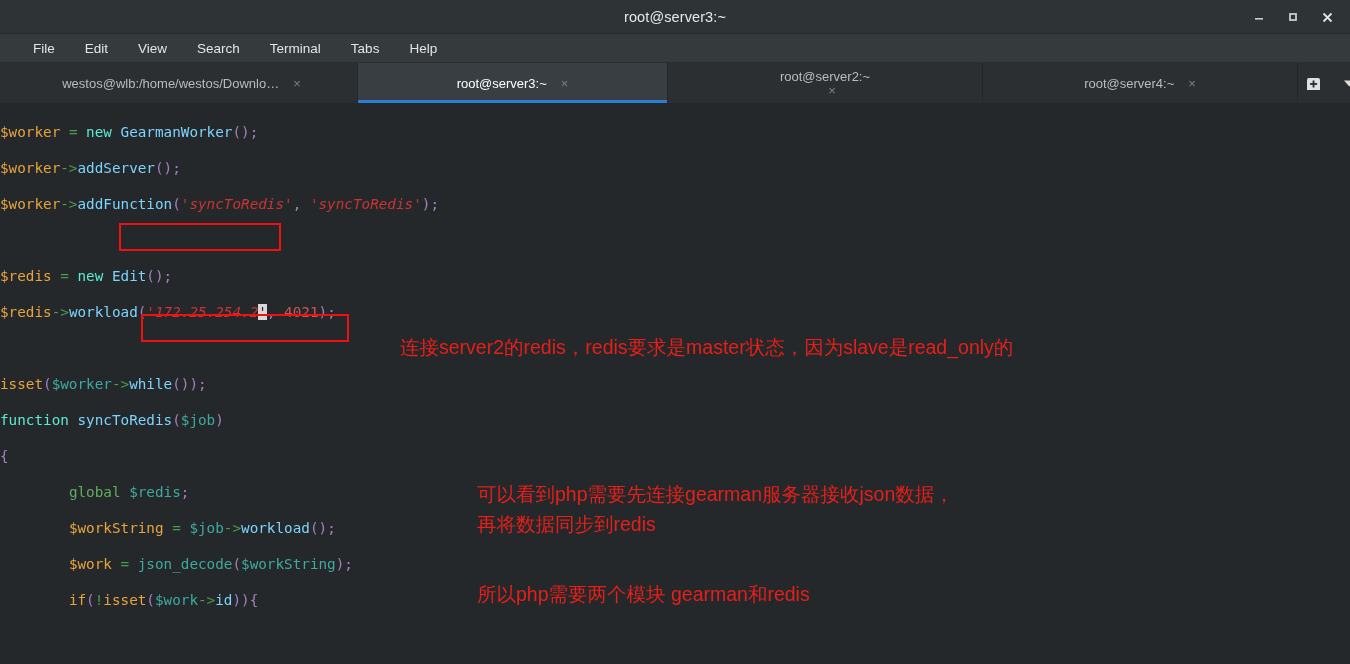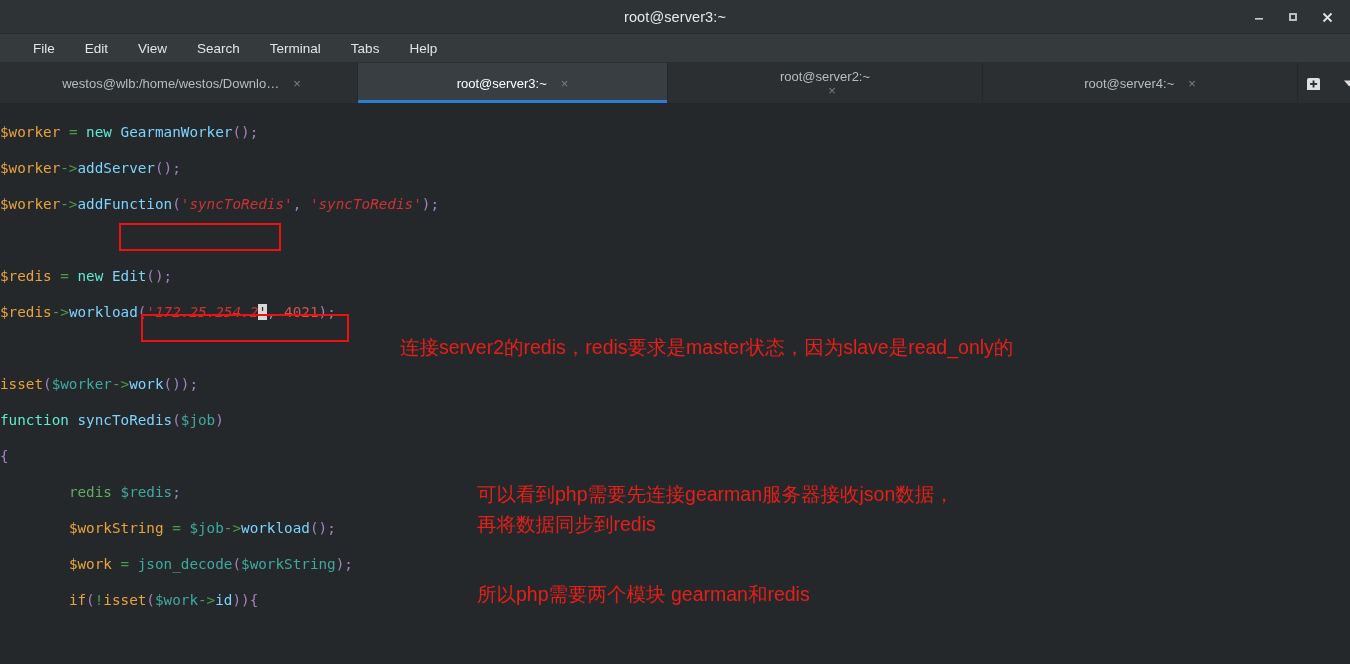--- a/index.html
+++ b/index.html
@@ -266,24 +266,24 @@
   <div class="terminal">
 
     <div class="code">
 <div class="ln"><span class="c-var">$worker</span><span class="c-plain"> </span><span class="c-op">=</span><span class="c-plain"> </span><span class="c-kw">new</span><span class="c-plain"> </span><span class="c-white">GearmanWorker</span><span class="c-paren">();</span></div>
 <div class="ln"><span class="c-var">$worker</span><span class="c-op">-&gt;</span><span class="c-white">addServer</span><span class="c-paren">();</span></div>
 <div class="ln"><span class="c-var">$worker</span><span class="c-op">-&gt;</span><span class="c-white">addFunction</span><span class="c-paren">(</span><span class="c-str">'syncToRedis'</span><span class="c-paren">, </span><span class="c-str">'syncToRedis'</span><span class="c-paren">);</span></div>
 <div class="ln"> </div>
 <div class="ln"><span class="c-var">$redis</span><span class="c-plain"> </span><span class="c-op">=</span><span class="c-plain"> </span><span class="c-kw">new</span><span class="c-plain"> </span><span class="c-white">Edit</span><span class="c-paren">();</span></div>
 <div class="ln"><span class="c-var">$redis</span><span class="c-op">-&gt;</span><span class="c-white">workload</span><span class="c-paren">(</span><span class="c-str">'172.25.254.2</span><span class="cursor">'</span><span class="c-paren">, </span><span class="c-num">4021</span><span class="c-paren">);</span></div>
 <div class="ln"> </div>
-<div class="ln"><span class="c-var" style="color:#e8a33d">isset</span><span class="c-paren">(</span><span class="c-teal">$worker</span><span class="c-op">-&gt;</span><span class="c-white">work</span><span class="c-paren">());</span></div>
+<div class="ln"><span class="c-var" style="color:#e8a33d">isset</span><span class="c-paren">(</span><span class="c-teal">$worker</span><span class="c-op">-&gt;</span><span class="c-white">while</span><span class="c-paren">());</span></div>
 <div class="ln"><span class="c-kw">function</span><span class="c-plain"> </span><span class="c-white">syncToRedis</span><span class="c-paren">(</span><span class="c-teal">$job</span><span class="c-paren">)</span></div>
 <div class="ln"><span class="c-paren">{</span></div>
-<div class="ln"><span class="c-plain">        </span><span class="c-green">redis</span><span class="c-plain"> </span><span class="c-teal">$redis</span><span class="c-paren">;</span></div>
+<div class="ln"><span class="c-plain">        </span><span class="c-green">global</span><span class="c-plain"> </span><span class="c-teal">$redis</span><span class="c-paren">;</span></div>
 <div class="ln"><span class="c-plain">        </span><span class="c-var">$workString</span><span class="c-plain"> </span><span class="c-op">=</span><span class="c-plain"> </span><span class="c-teal">$job</span><span class="c-op">-&gt;</span><span class="c-white">workload</span><span class="c-paren">();</span></div>
 <div class="ln"><span class="c-plain">        </span><span class="c-var">$work</span><span class="c-plain"> </span><span class="c-op">=</span><span class="c-plain"> </span><span class="c-teal">json_decode</span><span class="c-paren">(</span><span class="c-teal">$workString</span><span class="c-paren">);</span></div>
 <div class="ln"><span class="c-plain">        </span><span class="c-var">if</span><span class="c-paren">(</span><span class="c-op">!</span><span class="c-var">isset</span><span class="c-paren">(</span><span class="c-teal">$work</span><span class="c-op">-&gt;</span><span class="c-white">id</span><span class="c-paren">)){</span></div>
 <div class="ln"></div>
 
 
 
 
 
 

